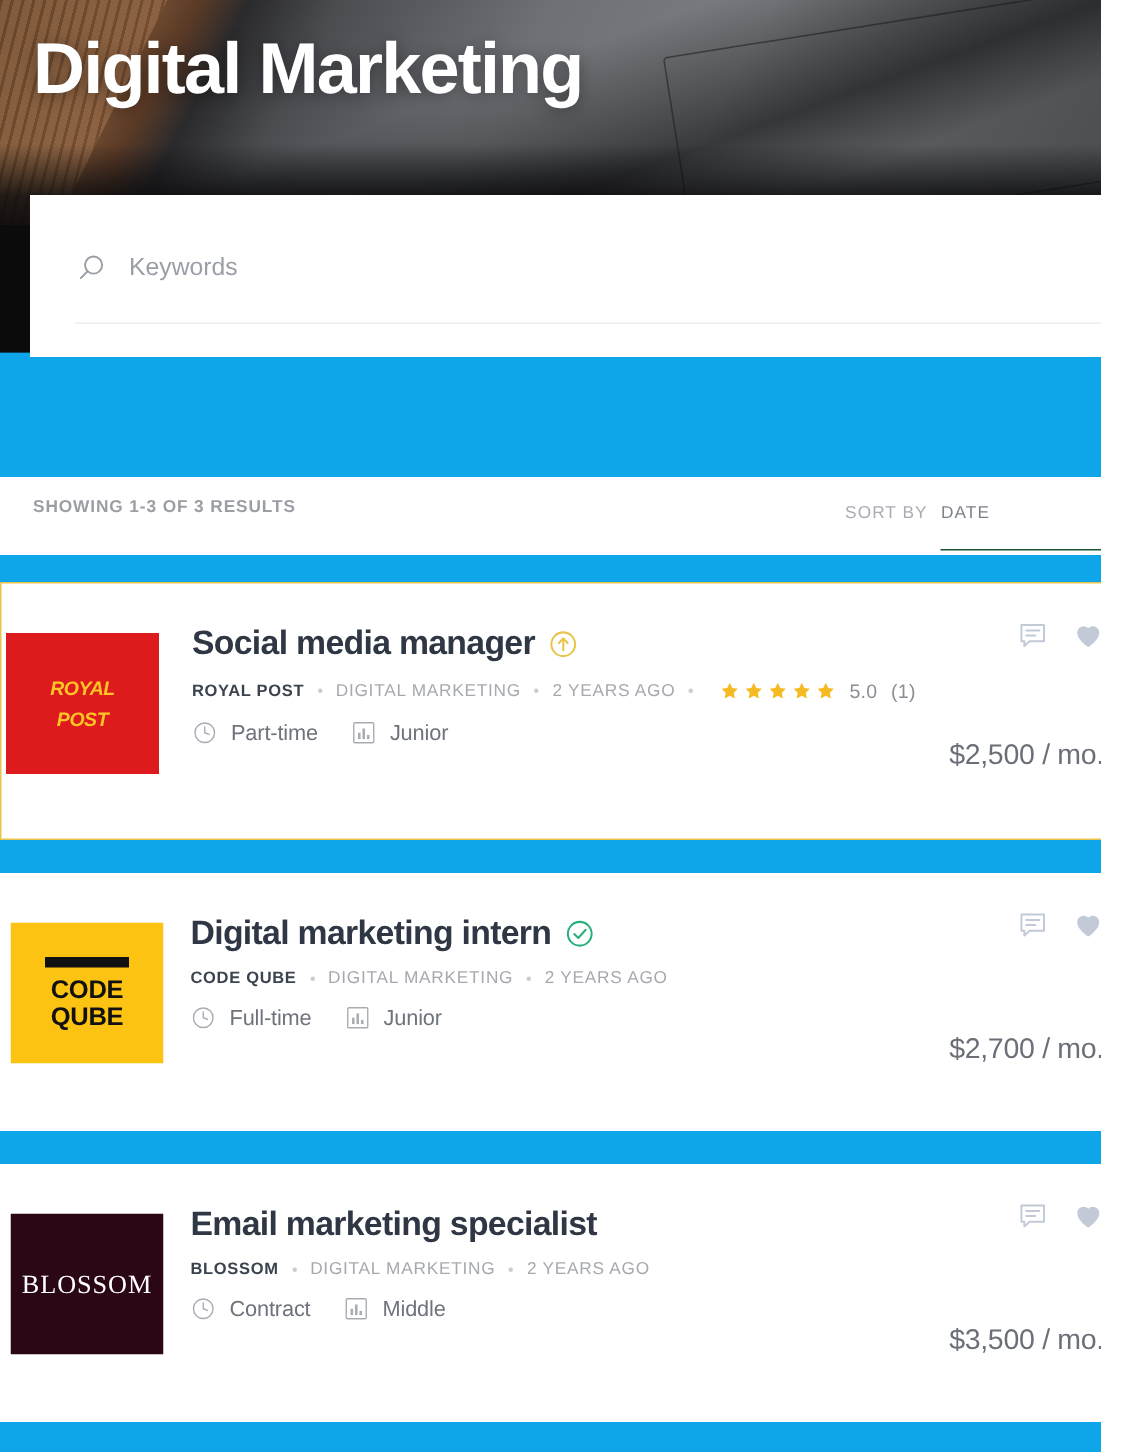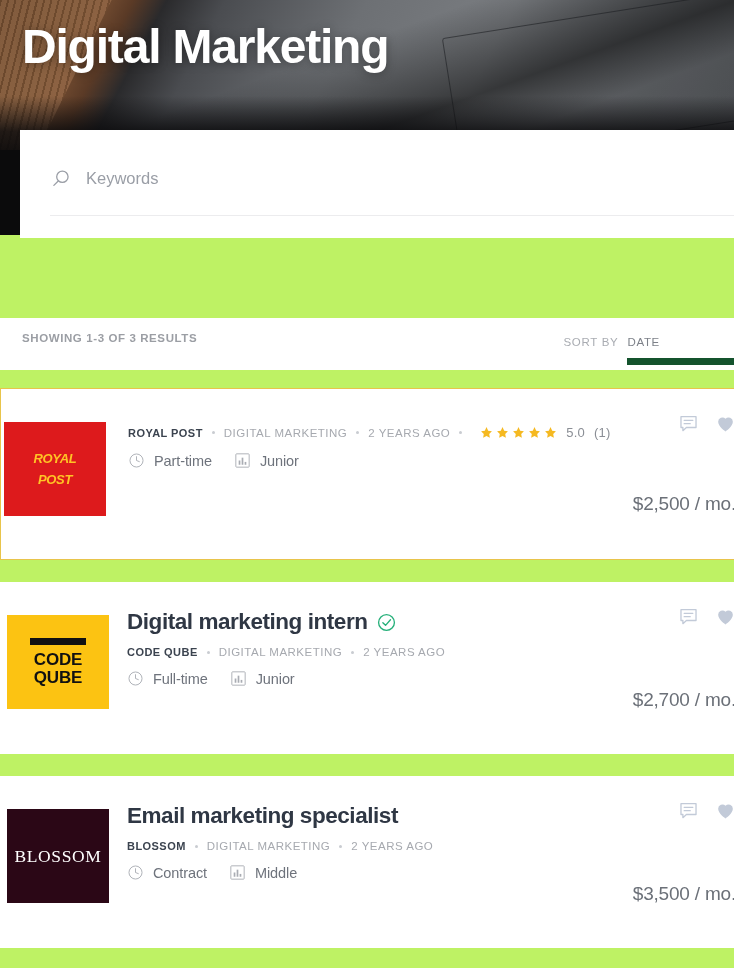--- a/index.html
+++ b/index.html
@@ -10,21 +10,21 @@
     overflow: hidden;
     background: #ffffff;
     font-family: "Liberation Sans", sans-serif;
     -webkit-font-smoothing: antialiased;
   }
 
   .page {
     position: relative;
     width: 734px;
     height: 968px;
-    background: #bef264;
+    background: #0ea5e9;
     overflow: hidden;
   }
 
   
   .hero {
     position: absolute;
     left: 0; top: 0;
     width: 750px;
     height: 235px;
     overflow: hidden;
@@ -149,22 +149,22 @@
     display: flex;
     align-items: baseline;
     gap: 9px;
   }
   .sort-label {
     font-size: 11.5px;
     letter-spacing: .7px;
     color: #a9acb2;
   }
   .sort-value-box {
-    border-bottom: 7px solid #14532d;
-    padding: 0 90px 8px 0;
+    border-bottom: 1px solid #14532d;
+    padding: 0 90px 16px 0;
   }
   .sort-value {
     font-size: 11.5px;
     letter-spacing: .7px;
     color: #7d8189;
   }
 
   
   .cards { position: absolute; left: 0; top: 388px; width: 750px; }
 
@@ -386,20 +386,28 @@
       <div class="card-inner">
 
         <div class="logo">
           <div class="logo-royal">
             <span>ROYAL</span>
             <span>POST</span>
           </div>
         </div>
 
         <div class="card-body">
+          <div class="job-title-row">
+            <span class="job-title">Social media manager</span>
+            <svg class="badge-featured" viewBox="0 0 24 24" fill="none">
+              <circle cx="12" cy="12" r="10" stroke="#e8c44b" stroke-width="1.7"></circle>
+              <line x1="12" y1="17" x2="12" y2="7.2" stroke="#e8c44b" stroke-width="1.7" stroke-linecap="round"></line>
+              <polyline points="8.3,11 12,7.2 15.7,11" stroke="#e8c44b" stroke-width="1.7" stroke-linecap="round" stroke-linejoin="round" fill="none"></polyline>
+            </svg>
+          </div>
 
           <div class="meta-row">
             <span class="meta-company">ROYAL POST</span>
             <span class="meta-dot"></span>
             <span class="meta-text">DIGITAL MARKETING</span>
             <span class="meta-dot"></span>
             <span class="meta-text">2 YEARS AGO</span>
             <span class="meta-dot"></span>
             <span class="rating">
               <span class="stars">

